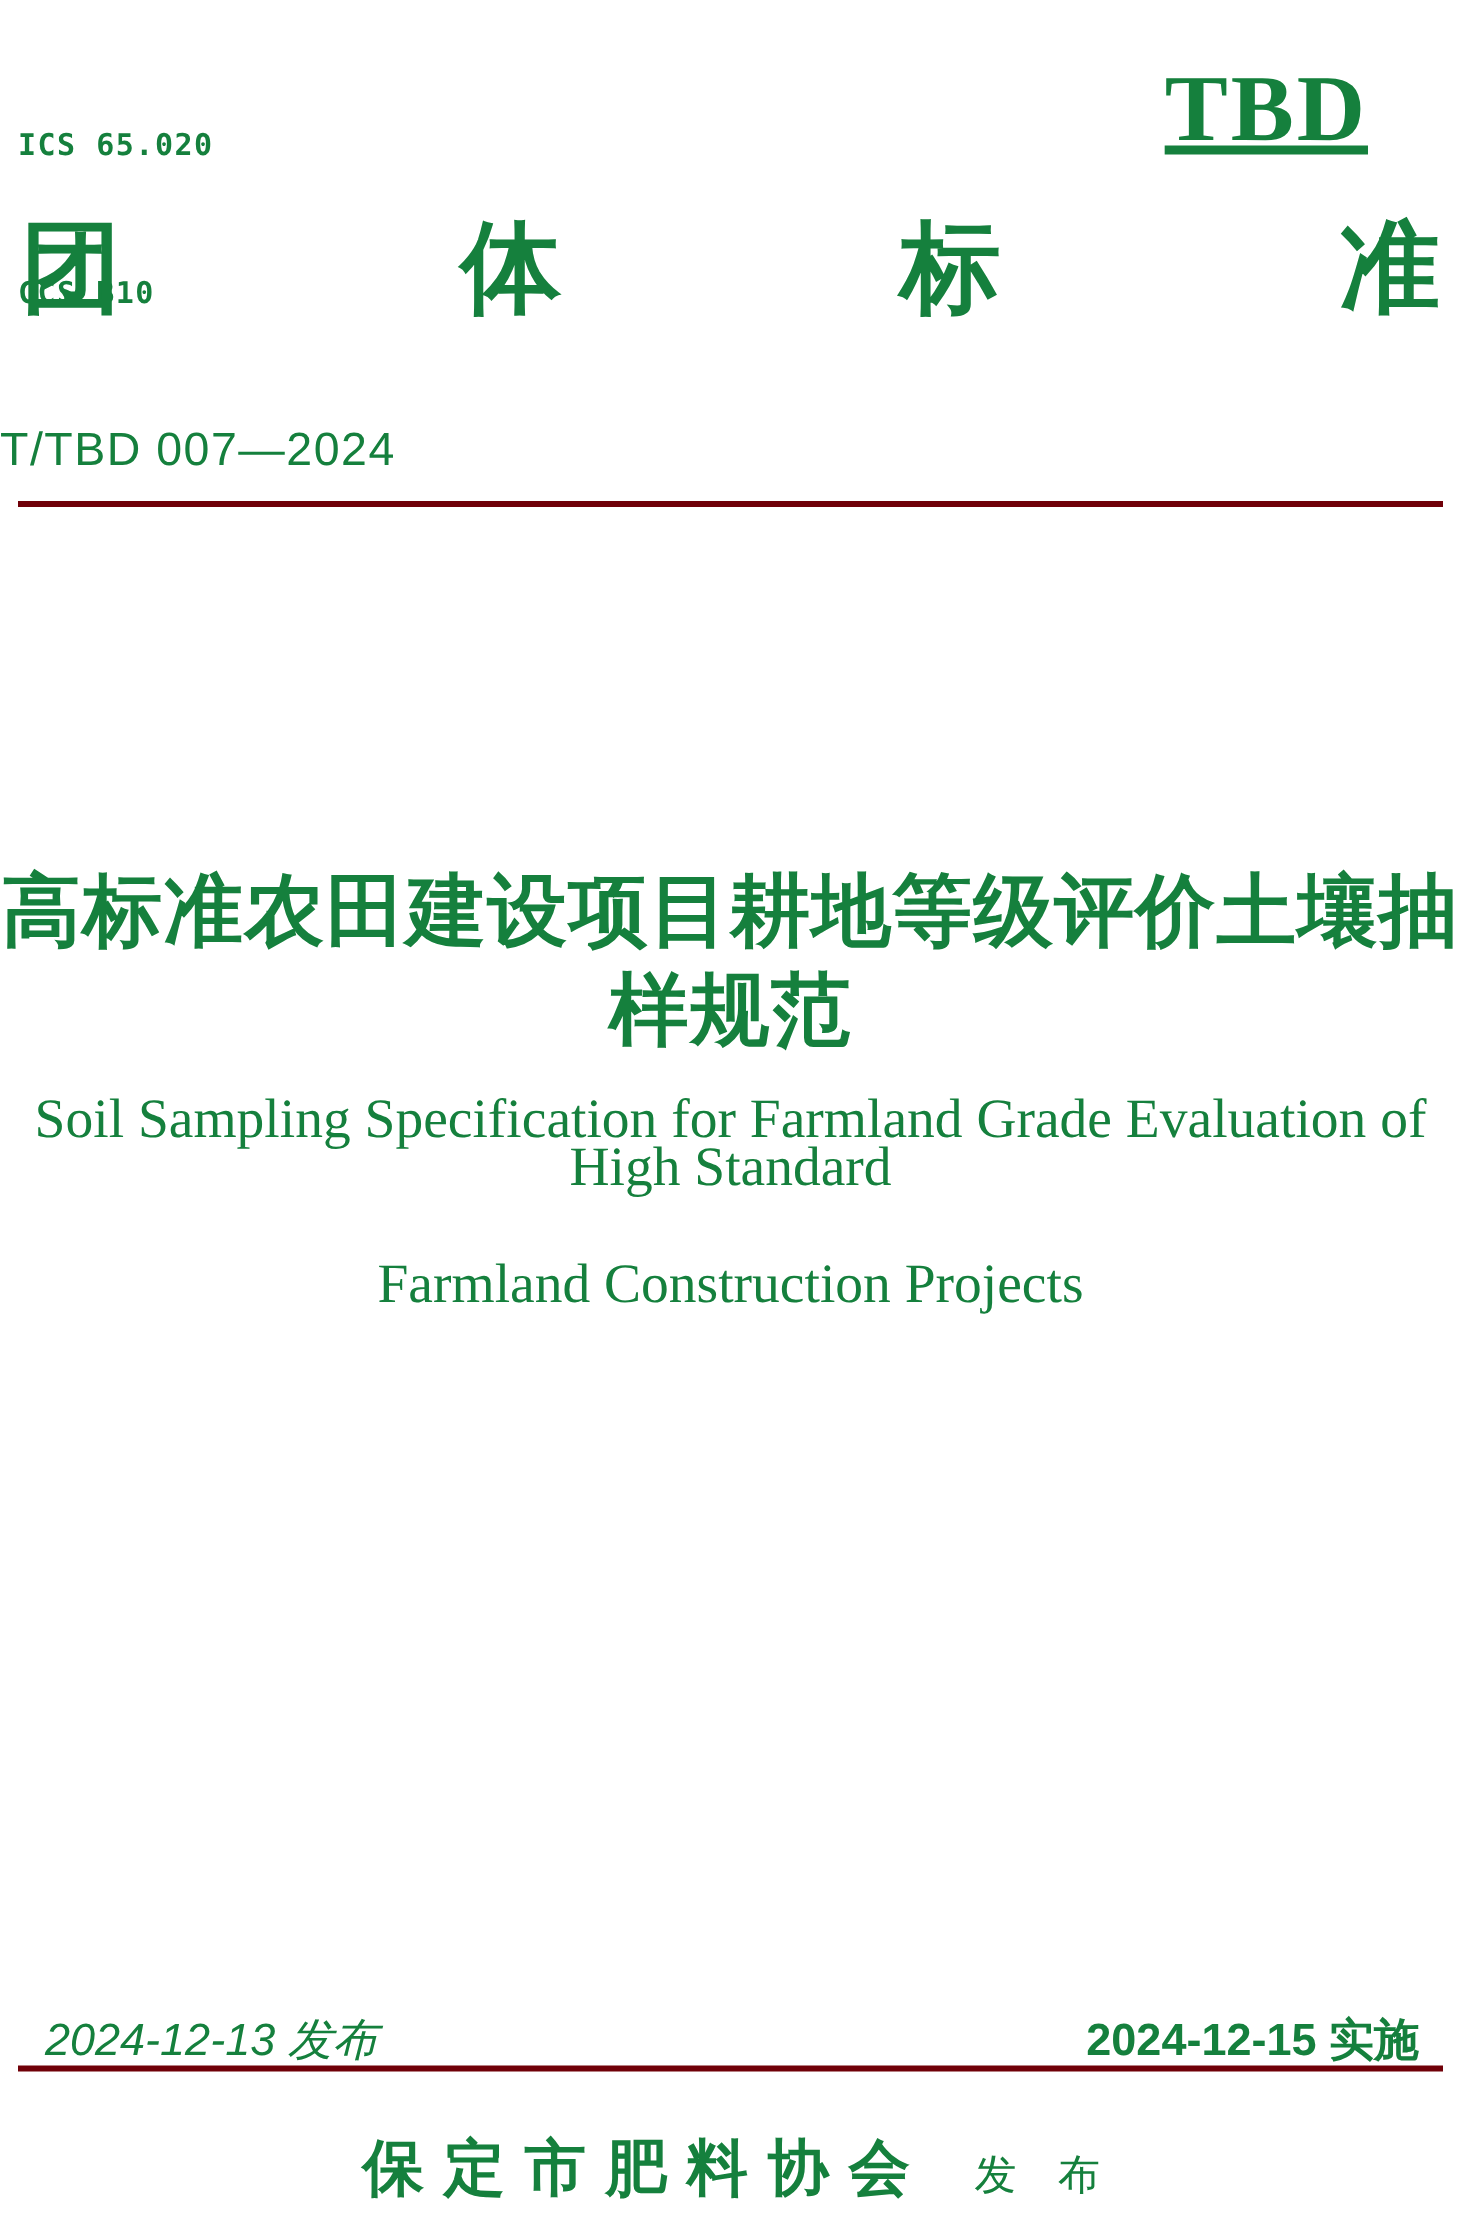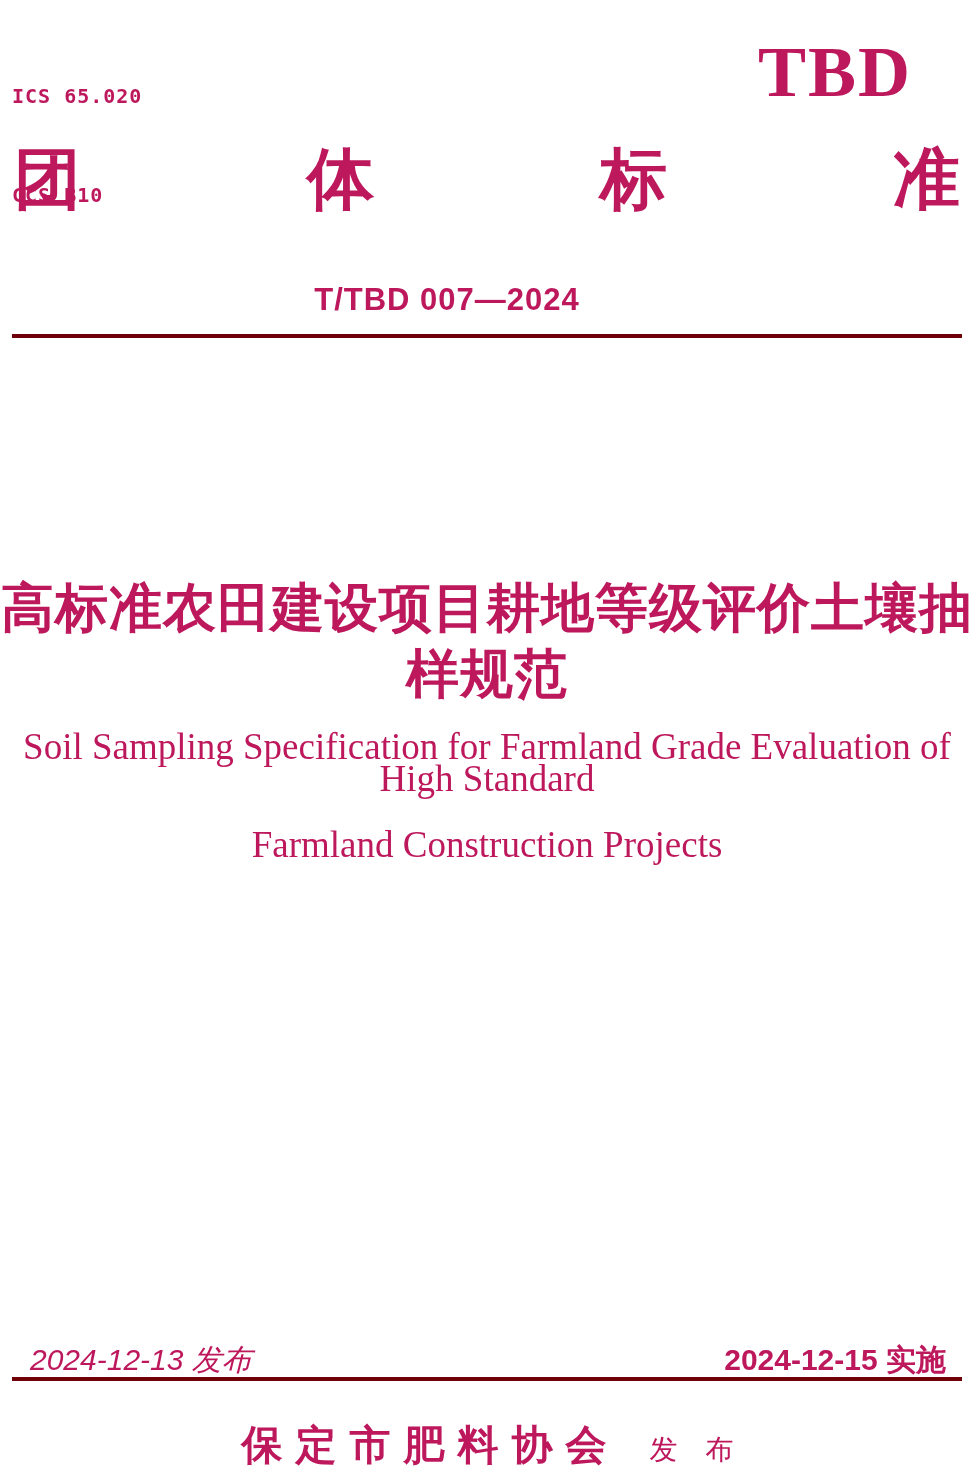--- a/index.html
+++ b/index.html
@@ -7,64 +7,65 @@
     padding: 0;
     background: #ffffff;
   }
   .page {
     position: relative;
     width: 974px;
     height: 1478px;
     background: #ffffff;
     overflow: hidden;
     font-family: "Liberation Sans", sans-serif;
-    color: #be185d;
+    color: #15803d;
   }
   .codes {
     position: absolute;
     left: 12px;
     top: 14px;
     font-family: "DejaVu Sans Mono", monospace;
     font-size: 20px;
     font-weight: 600;
     line-height: 33px;
     letter-spacing: 1px;
     white-space: pre;
   }
   .logo {
     position: absolute;
     left: 0;
     right: 62px;
     top: 22px;
     text-align: right;
     font-family: "Liberation Serif", serif;
     font-weight: 700;
-    font-size: 72px;
+    font-size: 63px;
     line-height: 100px;
     letter-spacing: 2px;
+    text-decoration: underline;
   }
   .type-row {
     position: absolute;
     left: 14px;
     right: 14px;
     top: 140px;
     display: flex;
     justify-content: space-between;
     font-size: 67px;
     font-weight: 600;
     line-height: 78px;
   }
   .std-number {
     position: absolute;
     left: 0;
     right: 80px;
     top: 282px;
-    text-align: center;
+    text-align: left;
     font-size: 31px;
-    font-weight: 700;
+    font-weight: 400;
     letter-spacing: 1px;
   }
   .rule {
     position: absolute;
     left: 12px;
     right: 12px;
     height: 4px;
     background: #700008;
   }
   .rule-top { top: 334px; }
@@ -85,21 +86,21 @@
     left: 0;
     right: 0;
     top: 731px;
     text-align: center;
     font-family: "Liberation Serif", serif;
     font-size: 37px;
     font-weight: 400;
     line-height: 32px;
   }
   .title-en .en-line2 {
-    margin-top: 34px;
+    margin-top: 46px;
   }
   .dates-row {
     position: absolute;
     left: 12px;
     right: 12px;
     top: 1340px;
     display: flex;
     justify-content: space-between;
     align-items: baseline;
     font-size: 30px;

